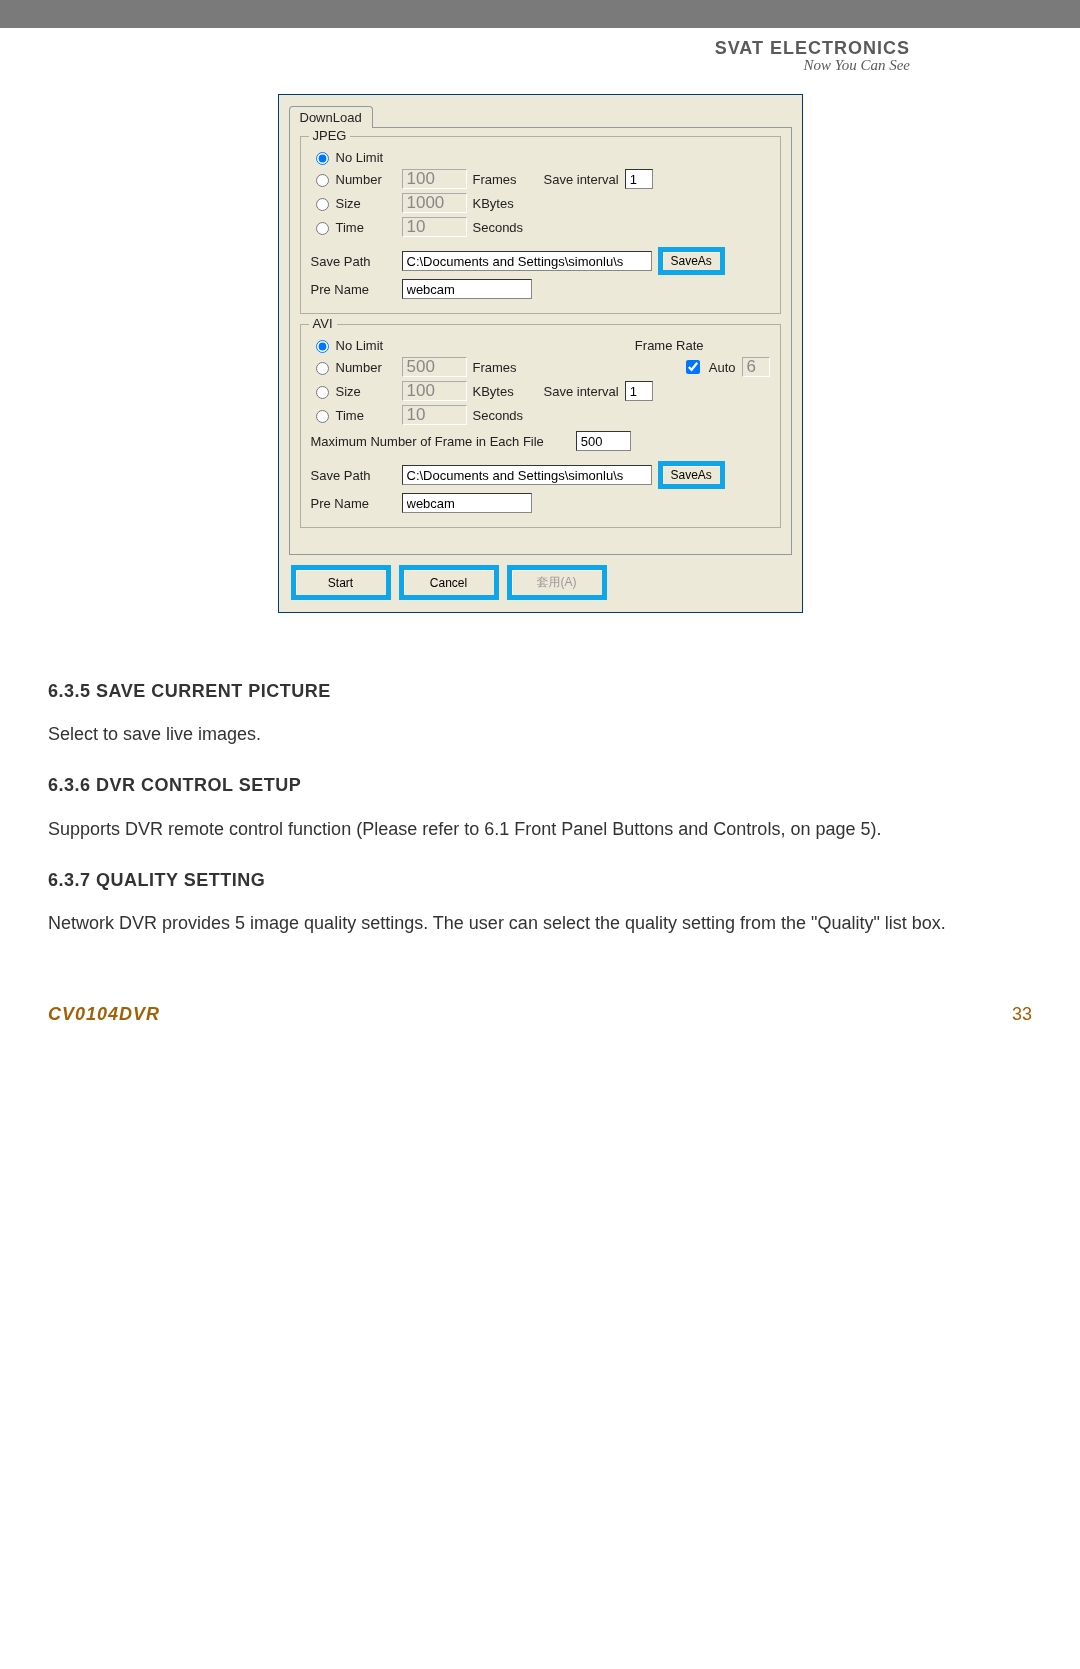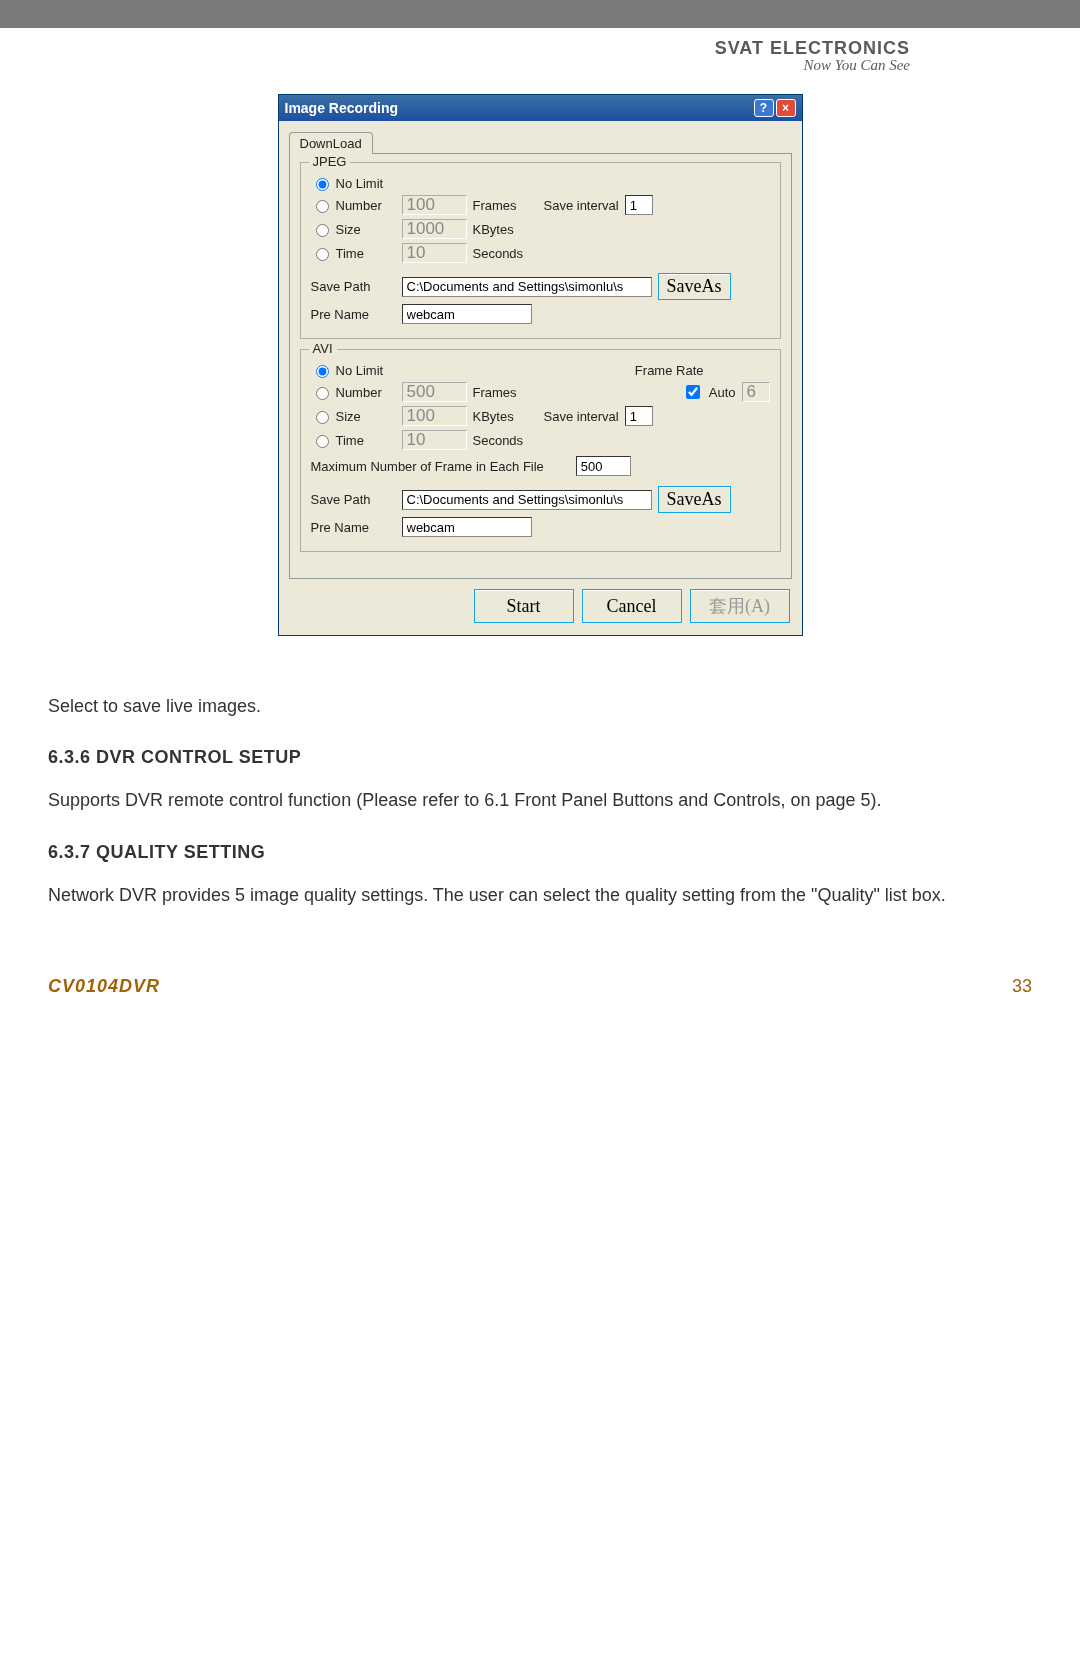--- a/index.html
+++ b/index.html
@@ -93,31 +93,30 @@
   border: 1px inset #fff; color: #888; padding: 0 4px; font-size: 17px;
 }
 .input-en {
   height: 20px; background: #fff;
   border: 1px inset #888; padding: 0 4px; font-size: 13px;
 }
 .unit { width: 65px; }
 .input-sm { width: 28px; }
 .path-input { width: 250px; }
 .btn-classic {
-  background: #ece9d8; border: 1px solid #0ea5e9;
-  padding: 2px 8px; font-size: 18px; box-shadow: 1px 1px 0 #fff inset;
+  background: #ece9d8; border: 5px solid #0ea5e9;
+  padding: 2px 8px; font-size: 12px; box-shadow: 1px 1px 0 #fff inset;
   cursor: pointer;
-  font-family: Liberation Serif, serif;
 }
 .check { width: 14px; height: 14px; }
 .radio { width: 13px; height: 13px; }
 .dotted-focus { border: 1px dotted #555; padding: 0 2px; }
 
 .bottom-btns {
-  display: flex; justify-content: flex-end; gap: 8px; padding: 10px 12px 12px;
+  display: flex; justify-content: flex-start; gap: 8px; padding: 10px 12px 12px;
 }
 .bottom-btns .btn-classic { width: 100px; padding: 4px 0; }
 .btn-disabled { color: #999; }
 
 .doc {
   padding: 10px 48px 50px 48px;
   color: #333;
   font-size: 18px;
   line-height: 1.4;
 }
@@ -138,27 +137,20 @@
 
 <div class="topbar"></div>
 
 <div class="header-right">
   <div class="svat">SVAT ELECTRONICS</div>
   <div class="tagline">Now You Can See</div>
 </div>
 
 <div class="dialog-wrap">
   <div class="dialog">
-    <div class="titlebar">
-      <span>Image Recording</span>
-      <div class="btns">
-        <div class="winbtn help-btn">?</div>
-        <div class="winbtn close-btn">×</div>
-      </div>
-    </div>
 
     <div class="dialog-body">
       <div class="tab">DownLoad</div>
       <div class="tab-panel">
 
 
         <div class="fieldset">
           <span class="legend">JPEG</span>
 
           <div class="row">
@@ -278,20 +270,21 @@
 
     <div class="bottom-btns">
       <button class="btn-classic">Start</button>
       <button class="btn-classic">Cancel</button>
       <button class="btn-classic btn-disabled" disabled="">套用(A)</button>
     </div>
   </div>
 </div>
 
 <div class="doc">
+  <h3>6.3.5 SAVE CURRENT PICTURE</h3>
   <p>Select to save live images.</p>
 
   <h3>6.3.6 DVR CONTROL SETUP</h3>
   <p>Supports DVR remote control function (Please refer to 6.1 Front Panel Buttons and Controls, on page 5).</p>
 
   <h3>6.3.7 QUALITY SETTING</h3>
   <p>Network DVR provides 5 image quality settings. The user can select the quality setting from the "Quality" list box.</p>
 
 </div>
 

